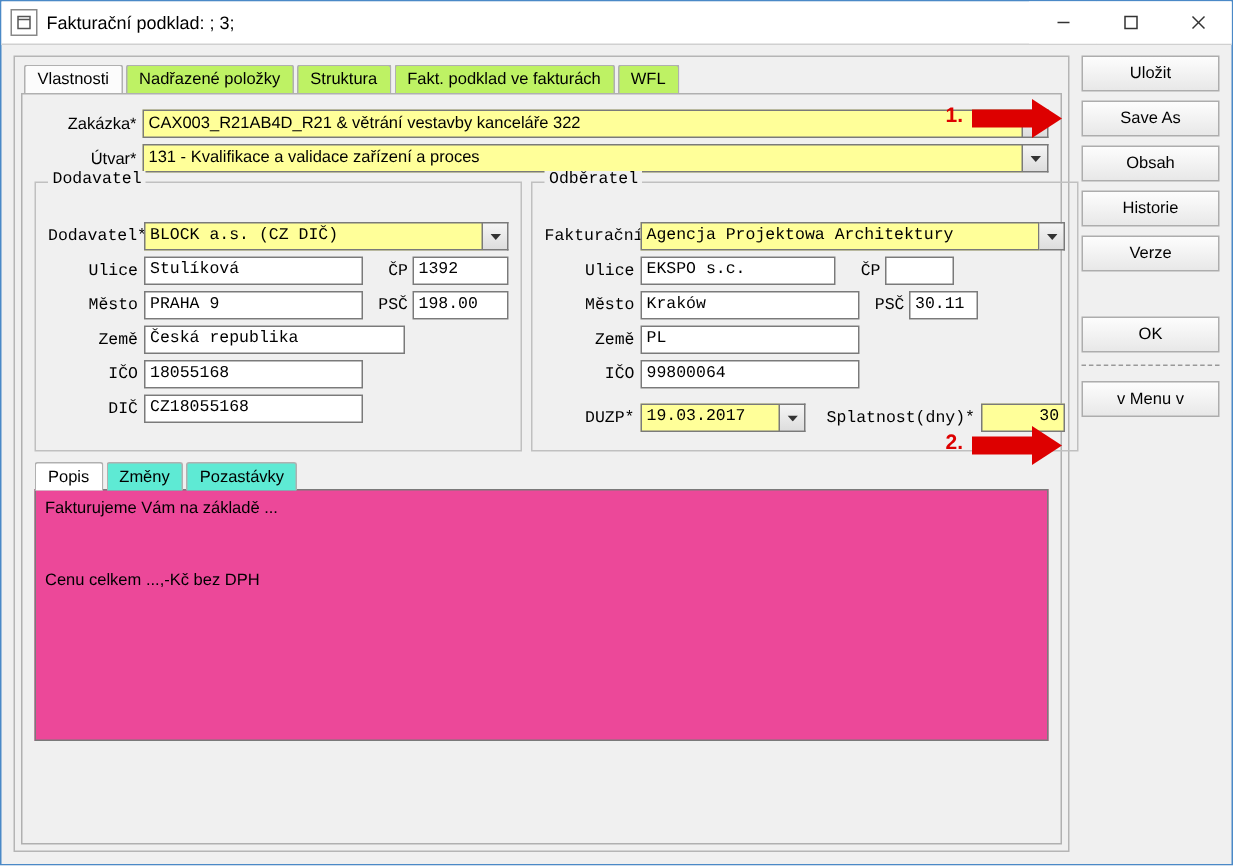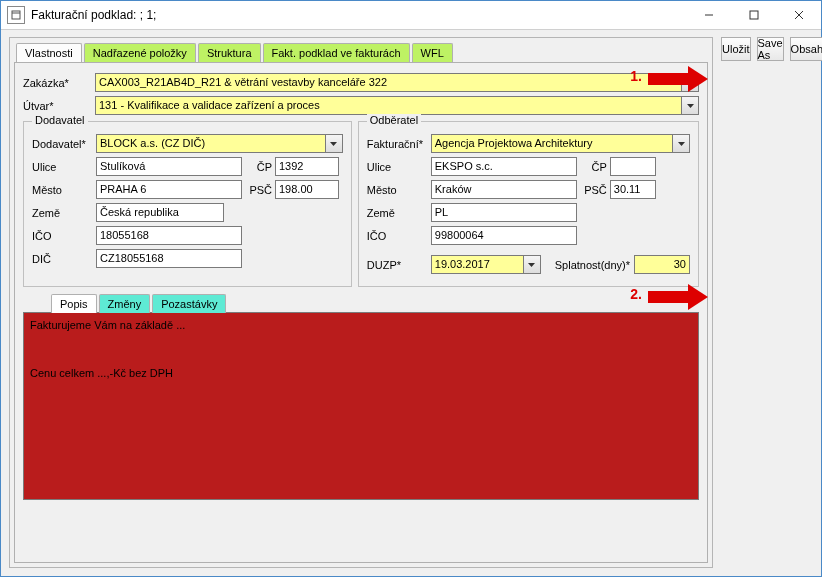--- a/index.html
+++ b/index.html
@@ -6,64 +6,64 @@
   .window{width:822px;height:577px;box-sizing:border-box;border:1px solid #4a89c7;background:#f0f0f0;position:relative;}
   .titlebar{height:28px;background:#fff;border-bottom:1px solid #d0d0d0;display:flex;align-items:center;padding:0 0 0 6px;}
   .titlebar .ticon{width:16px;height:16px;border:1px solid #888;margin-right:6px;display:flex;align-items:center;justify-content:center;background:#fff;}
   .titlebar .ticon svg{width:10px;height:10px;}
   .titlebar .title{flex:1;font-size:12px;}
   .winbtns{display:flex;height:100%;}
   .winbtn{width:45px;display:flex;align-items:center;justify-content:center;background:#fff;}
   .winbtn svg{width:10px;height:10px;stroke:#333;stroke-width:1;}
   .content{position:absolute;top:28px;left:0;right:0;bottom:0;padding:8px;display:flex;}
   .main{flex:1;border:1px solid #b5b5b5;background:#f0f0f0;position:relative;box-sizing:border-box;}
-  .side{width:92px;margin-left:8px;display:flex;flex-direction:row;gap:6px;}
+  .side{width:92px;margin-left:8px;display:flex;flex-direction:column;gap:6px;}
   .btn{height:22px;border:1px solid #adadad;background:linear-gradient(#fdfdfd,#e8e8e8);display:flex;align-items:center;justify-content:center;font-size:11px;cursor:default;}
   
   .tabs{display:flex;padding:4px 4px 0 6px;}
   .tab{padding:3px 8px;border:1px solid #b0b0b0;border-bottom:none;background:#bef264;margin-right:2px;font-size:11px;position:relative;top:1px;border-radius:2px 2px 0 0;}
   .tab.active{background:#fcfcfc;z-index:2;}
   .tabbody{position:absolute;top:24px;left:4px;right:4px;bottom:4px;border:1px solid #b0b0b0;background:#f0f0f0;box-sizing:border-box;padding:10px 8px;}
   
   .row{display:flex;align-items:center;margin-bottom:4px;}
-  .lab{width:68px;text-align:left;padding-right:4px;}
+  .lab{width:68px;text-align:right;padding-right:4px;}
   .fld{height:19px;border:1px solid #7a7a7a;background:#fff;box-sizing:border-box;padding:0 3px;line-height:17px;overflow:hidden;white-space:nowrap;}
   .combo{display:flex;}
   .combo .fld{flex:1;}
   .dropbtn{width:17px;height:19px;border:1px solid #7a7a7a;border-left:none;background:linear-gradient(#f5f5f5,#ddd);display:flex;align-items:center;justify-content:center;box-sizing:border-box;}
   .dropbtn svg{width:7px;height:4px;}
   .yellow{background:#ffff99 !important;}
   
   .groups{display:flex;gap:6px;margin-top:6px;margin-bottom:6px;}
-  .group{border:1px solid #c0c0c0;position:relative;padding:12px 8px 8px 8px;box-sizing:border-box;}
+  .group{border:1px solid #c0c0c0;position:relative;padding:26px 8px 8px 8px;box-sizing:border-box;font-family:Liberation Mono, monospace;}
   .group .legend{position:absolute;top:-8px;left:8px;background:#f0f0f0;padding:0 3px;font-size:11px;}
   .group .row .lab{width:60px;}
   .smalllab{width:30px;text-align:right;padding-right:3px;}
   
   .innertabs{display:flex;margin-top:4px;}
   .innertab{padding:3px 8px;border:1px solid #b0b0b0;border-bottom:none;background:#5eead4;margin-right:2px;border-radius:2px 2px 0 0;position:relative;top:1px;}
-  .innertab.active{background:#fff;z-index:2;margin-left:28px;}
-  .memo{height:188px;border:1px solid #7a7a7a;background:#b91c1c;box-sizing:border-box;padding:4px 6px;line-height:16px;white-space:pre-line;overflow:auto;}
+  .innertab.active{background:#fff;z-index:2;}
+  .memo{height:168px;border:1px solid #7a7a7a;background:#ec4899;box-sizing:border-box;padding:4px 6px;line-height:16px;white-space:pre-line;overflow:auto;}
   
   .anno{position:absolute;color:#d00;font-weight:bold;font-size:14px;pointer-events:none;}
   .arrow{position:absolute;pointer-events:none;}
   .dashed{border-top:1px dashed #999;margin:2px 0 4px 0;}
 </style>
 </head>
 <body>
 
 <div class="window">
   <div class="titlebar">
     <div class="ticon">
       <svg viewBox="0 0 10 10">
           <rect x="1" y="1" width="8" height="8" fill="none" stroke="#555"></rect>
           <line x1="1" y1="3" x2="9" y2="3" stroke="#555"></line>
         </svg>
     </div>
-    <div class="title">Fakturační podklad: ; 1;</div>
+    <div class="title">Fakturační podklad: ; 3;</div>
     <div class="winbtns">
       <div class="winbtn">
           <svg viewBox="0 0 10 10">
             <line x1="1" y1="5" x2="9" y2="5"></line>
           </svg>
         </div>
       <div class="winbtn">
           <svg viewBox="0 0 10 10">
             <rect x="1" y="1" width="8" height="8" fill="none"></rect>
           </svg>
@@ -127,27 +127,27 @@
               </div>
             </div>
             <div class="row">
               <div class="lab">Ulice</div>
               <div class="fld" style="width:146px">Stulíková</div>
               <div class="smalllab">ČP</div>
               <div class="fld" style="width:64px">1392</div>
             </div>
             <div class="row">
               <div class="lab">Město</div>
-              <div class="fld" style="width:146px">PRAHA 6</div>
+              <div class="fld" style="width:146px">PRAHA 9</div>
               <div class="smalllab">PSČ</div>
               <div class="fld" style="width:64px">198.00</div>
             </div>
             <div class="row">
               <div class="lab">Země</div>
-              <div class="fld" style="width:128px">Česká republika</div>
+              <div class="fld" style="width:174px">Česká republika</div>
             </div>
             <div class="row">
               <div class="lab">IČO</div>
               <div class="fld" style="width:146px">18055168</div>
             </div>
             <div class="row">
               <div class="lab">DIČ</div>
               <div class="fld" style="width:146px">CZ18055168</div>
             </div>
           </div>
@@ -160,21 +160,21 @@
                 <div class="fld yellow" style="flex:1">Agencja Projektowa Architektury</div>
                 <div class="dropbtn">
                     <svg viewBox="0 0 7 4">
                       <polygon points="0,0 7,0 3.5,4" fill="#333"></polygon>
                     </svg>
                   </div>
               </div>
             </div>
             <div class="row">
               <div class="lab">Ulice</div>
-              <div class="fld" style="width:146px">EKSPO s.c.</div>
+              <div class="fld" style="width:130px">EKSPO s.c.</div>
               <div class="smalllab">ČP</div>
               <div class="fld" style="width:46px"></div>
             </div>
             <div class="row">
               <div class="lab">Město</div>
               <div class="fld" style="width:146px">Kraków</div>
               <div class="smalllab">PSČ</div>
               <div class="fld" style="width:46px">30.11</div>
             </div>
             <div class="row">

